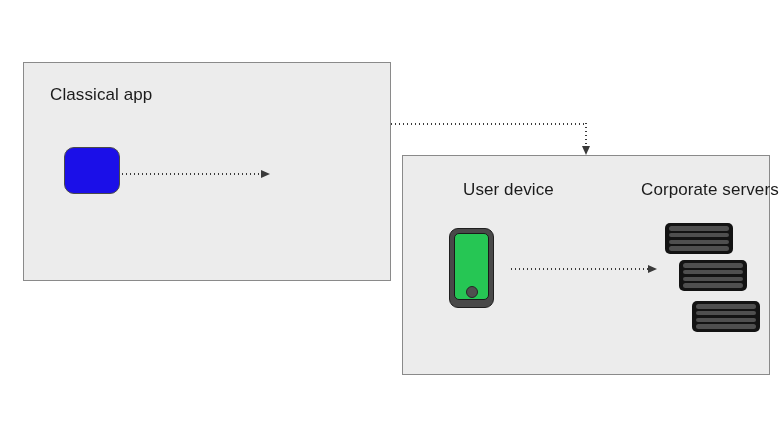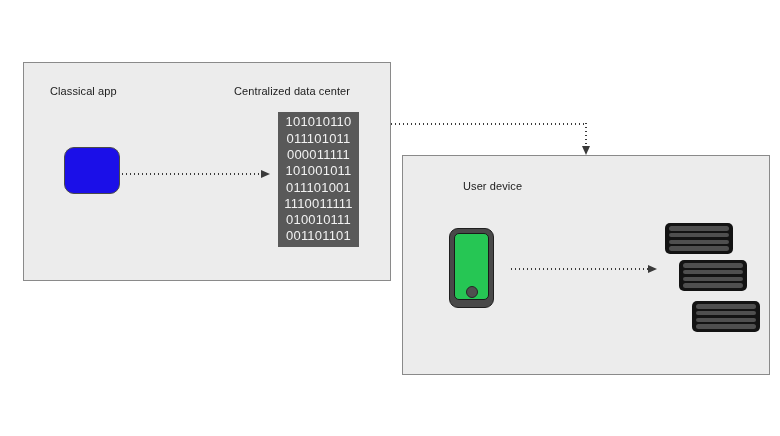--- a/index.html
+++ b/index.html
@@ -14,21 +14,21 @@
     position: absolute;
     background: var(--panel_bg);
     border: 1.5px solid var(--panel_border);
     box-sizing: border-box;
   }
   .left-panel  { left: 23px;  top: 62px;  width: 368px; height: 219px; }
   .right-panel { left: 402px; top: 155px; width: 368px; height: 220px; }
 
   .label {
     position: absolute;
-    font-size: 11px;
+    font-size: 17px;
     font-weight: 500;
     color: var(--label_text);
     letter-spacing: 0.1px;
     white-space: nowrap;
   }
   .app-label     { left: 26px;  top: 22px; }
   .dc-label      { left: 210px; top: 22px; }
   .device-label  { left: 28px;  top: 24px; margin-left: 32px; }
   .servers-label { left: 238px; top: 24px; }
 
@@ -158,47 +158,37 @@
     border-radius: 2.5px;
   }
 </style>
 </head>
 <body>
 
 <div class="canvas">
 
   <section class="panel left-panel">
     <div class="label app-label">Classical app</div>
-    <div class="label dc-label">Centralized data center</div>
 
     <div class="app-square"></div>
 
     <div class="arrow arrow-left-panel">
       <div class="dotted-h"></div>
       <div class="arrowhead-right"></div>
     </div>
 
-    <div class="dc-box">
-      <div class="binary-row">101010110</div>
-      <div class="binary-row">011101011</div>
-      <div class="binary-row">000011111</div>
-      <div class="binary-row">101001011</div>
-      <div class="binary-row">011101001</div>
-      <div class="binary-row">1110011111</div>
-      <div class="binary-row">010010111</div>
-      <div class="binary-row">001101101</div>
-    </div>
   </section>
 
   <div class="connector-h"></div>
   <div class="connector-v"></div>
   <div class="arrowhead-down"></div>
 
   <section class="panel right-panel">
     <div class="label device-label">User device</div>
+    <div class="label servers-label">Corporate servers</div>
 
     <div class="phone">
       <div class="phone-screen"></div>
       <div class="phone-button"></div>
     </div>
 
     <div class="arrow arrow-right-panel">
       <div class="dotted-h"></div>
       <div class="arrowhead-right"></div>
     </div>

